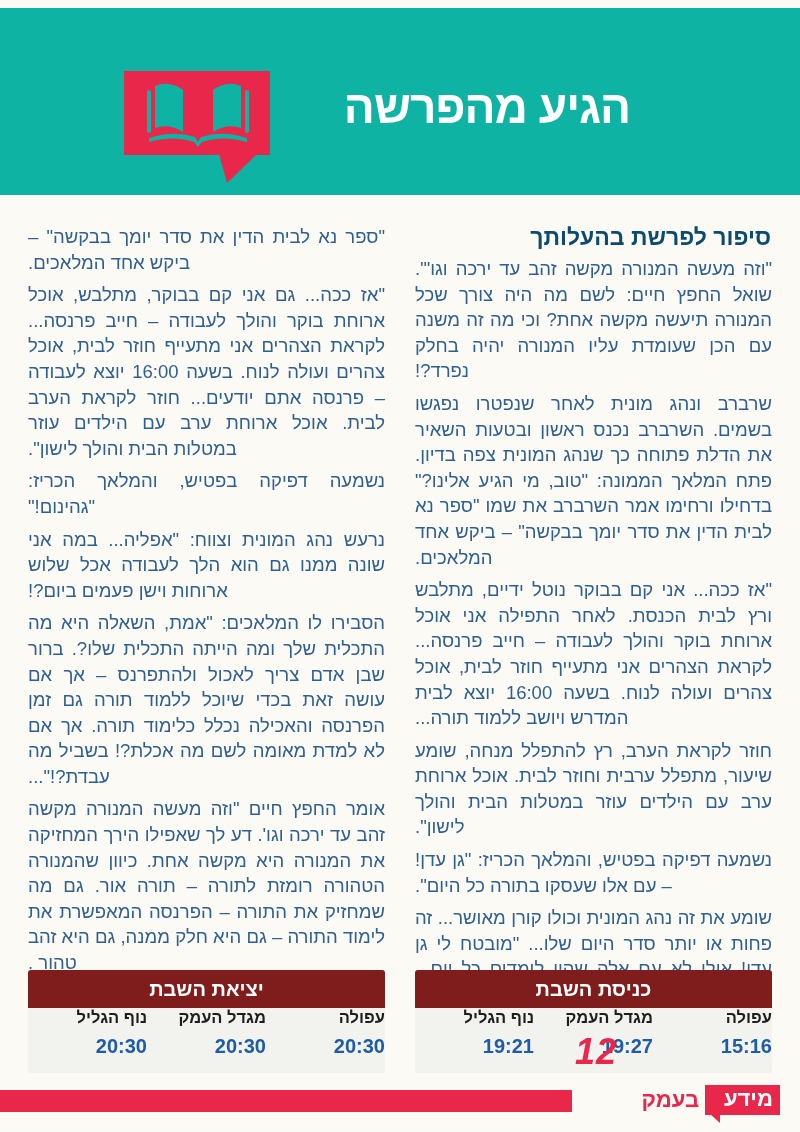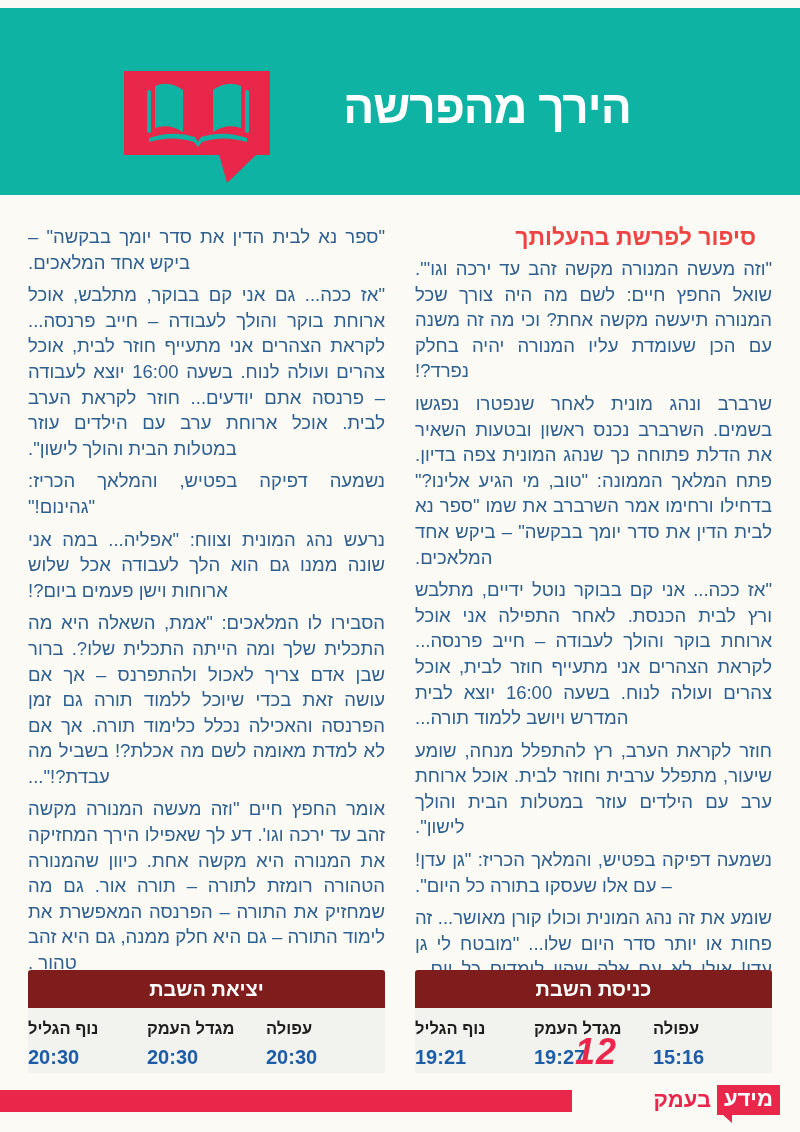--- a/index.html
+++ b/index.html
@@ -16,55 +16,55 @@
     color:#ffffff;font-size:46px;font-weight:800;text-align:center;
     direction:rtl;letter-spacing:-1px;
   }
   
   .columns{
     position:absolute;left:28px;top:224px;width:744px;height:736px;
     display:flex;direction:rtl;gap:30px;
   }
   .col{flex:1;min-width:0;}
   .col-heading{
-    color:#ef4444;font-size:23px;font-weight:800;margin:0 16px 5px 0;
+    color:#0c4a6e;font-size:23px;font-weight:800;margin:0 1px 5px 0;
     direction:rtl;
   }
   .col p{
     margin:0 0 7px 0;color:#2e5f8e;font-size:18.5px;line-height:25.6px;
     direction:rtl;text-align:justify;text-align-last:left;
   }
   .signoff{
     color:#16a496;font-size:21px;font-weight:800;direction:rtl;
     text-align:left;padding-left:58px;margin-top:2px;
   }
   
   .card{position:absolute;top:970px;width:357px;height:103px;border-radius:3px;
         overflow:hidden;box-shadow:0 0 0 1px #ececea inset;}
   .card.exit{left:28px;}
   .card.entry{left:415px;}
   .card-header{
     height:38px;background:#7f1d1d;color:#fff;font-size:20px;font-weight:800;
     line-height:38px;text-align:center;direction:rtl;
   }
   .card-body{height:65px;background:#f2f2ee;display:flex;direction:rtl;}
-  .cell{flex:1;text-align:left;padding-top:11px;}
+  .cell{flex:1;text-align:right;}
   .city{font-size:16.5px;font-weight:700;color:#1e1e1e;direction:rtl;}
   .time{font-size:20px;font-weight:700;color:#1d5ca6;margin-top:8px;}
   
   .footer-bar{position:absolute;left:0;top:1090px;width:572px;height:22px;background:#e8274b;}
   .page-num{
     position:absolute;left:575px;top:1031px;color:#e8274b;
     font-size:36px;font-weight:800;font-style:italic;letter-spacing:1px;
   }
   .brand{position:absolute;right:20px;top:1085px;display:flex;direction:rtl;
          align-items:center;gap:6px;}
   .brand-box{
     position:relative;background:#e8274b;color:#fff;font-size:22px;font-weight:800;
-    padding:1px 7px 3px 7px;direction:rtl;
+    padding:1px 7px 3px 19px;direction:rtl;
   }
   .brand-box::after{
     content:"";position:absolute;left:5px;bottom:-8px;width:0;height:0;
     border-top:9px solid #e8274b;border-left:10px solid transparent;
   }
   .brand-rest{color:#e8274b;font-size:22px;font-weight:800;direction:rtl;}
 </style>
 </head>
 <body>
 
@@ -75,21 +75,21 @@
       <polygon points="95,83 133,83 103,112" fill="#e8274b"></polygon>
       <g fill="#0eb3a3">
         <path d="M31,15 Q45,9 59,19 L59,61 Q45,52 31,57 Z"></path>
         <path d="M117,15 Q103,9 89,19 L89,61 Q103,52 117,57 Z"></path>
         <rect x="23" y="19" width="4" height="43" rx="2"></rect>
         <rect x="121" y="19" width="4" height="43" rx="2"></rect>
         <path d="M25,67 Q49,59 71,66 L74,71 L77,66 Q99,59 123,67 L123,71 Q99,64 78,71 L74,76 L70,71 Q49,64 25,71 Z"></path>
       </g>
     </svg>
   </div>
-  <div class="page-title">הירך מהפרשה</div>
+  <div class="page-title">הגיע מהפרשה</div>
 </div>
 
 <div class="columns">
   <div class="col">
     <h2 class="col-heading">סיפור לפרשת בהעלותך</h2>
     <div>
         <p>"וזה מעשה המנורה מקשה זהב עד ירכה וגו'". שואל החפץ חיים: לשם מה היה צורך שכל המנורה תיעשה מקשה אחת? וכי מה זה משנה עם הכן שעומדת עליו המנורה יהיה בחלק נפרד?!</p>
         <p>שרברב ונהג מונית לאחר שנפטרו נפגשו בשמים. השרברב נכנס ראשון ובטעות השאיר את הדלת פתוחה כך שנהג המונית צפה בדיון. פתח המלאך הממונה: "טוב, מי הגיע אלינו?" בדחילו ורחימו אמר השרברב את שמו "ספר נא לבית הדין את סדר יומך בבקשה" – ביקש אחד המלאכים.</p>
         <p>"אז ככה... אני קם בבוקר נוטל ידיים, מתלבש ורץ לבית הכנסת. לאחר התפילה אני אוכל ארוחת בוקר והולך לעבודה – חייב פרנסה... לקראת הצהרים אני מתעייף חוזר לבית, אוכל צהרים ועולה לנוח. בשעה 16:00 יוצא לבית המדרש ויושב ללמוד תורה...</p>
         <p>חוזר לקראת הערב, רץ להתפלל מנחה, שומע שיעור, מתפלל ערבית וחוזר לבית. אוכל ארוחת ערב עם הילדים עוזר במטלות הבית והולך לישון".</p>

